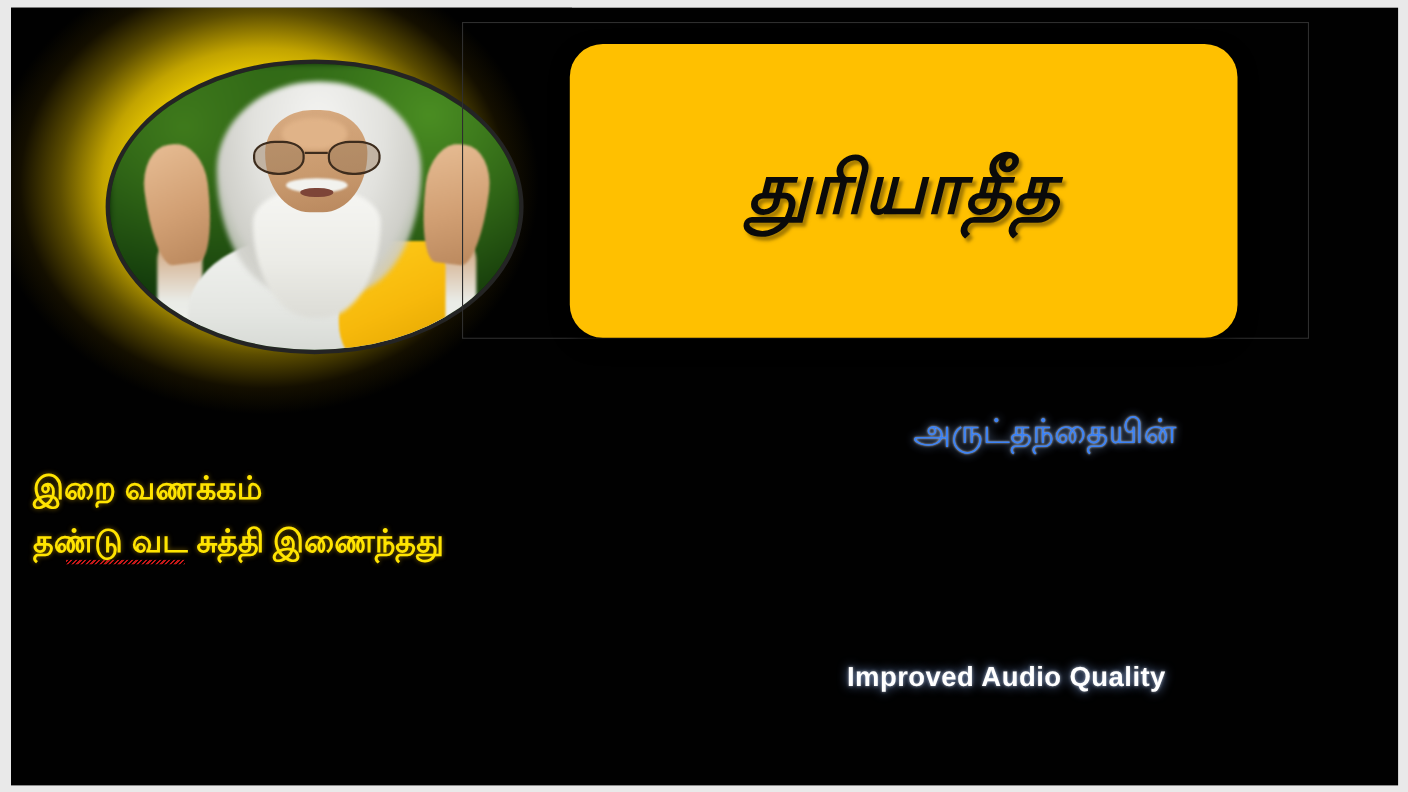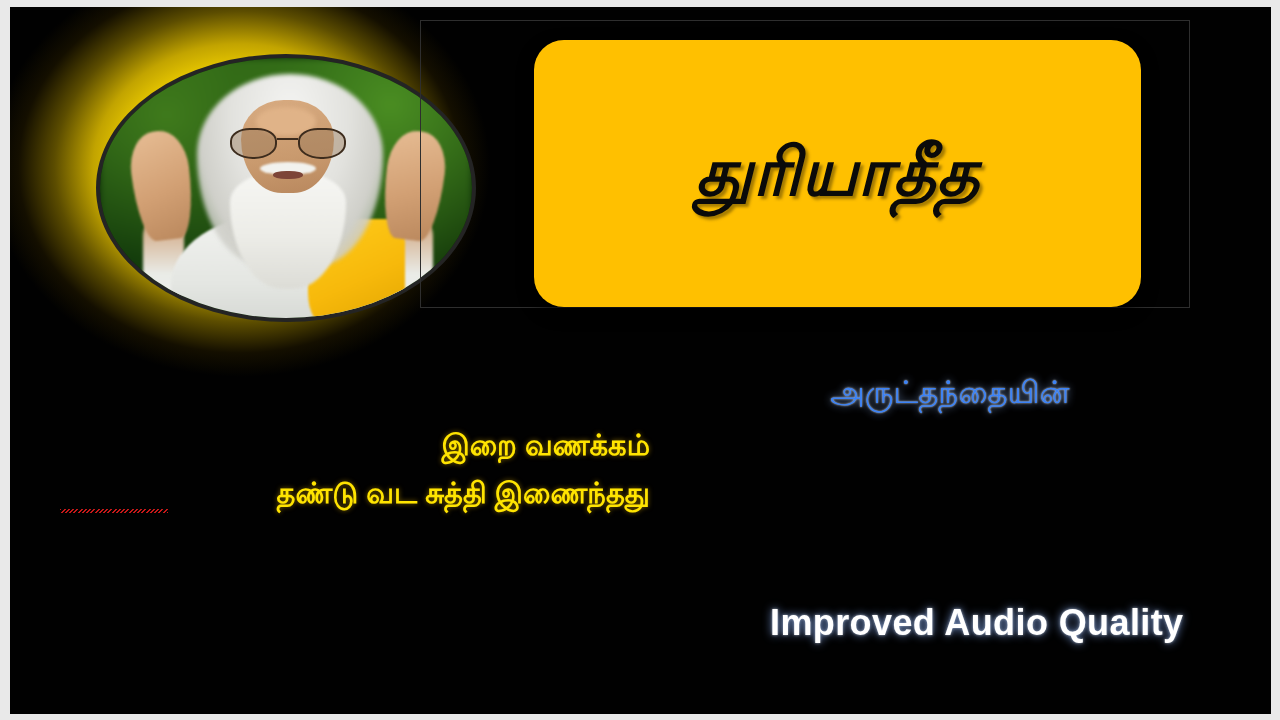--- a/index.html
+++ b/index.html
@@ -197,21 +197,20 @@
     top: 33px;
     width: 607px;
     height: 267px;
     background: #ffc000;
     border-radius: 30px;
     box-shadow: 0 6px 16px rgba(0,0,0,0.85);
     display: flex;
     flex-direction: column;
     align-items: center;
     justify-content: center;
-    margin-left: 16px;
   }
   .title-line {
     font-family: "Liberation Serif", "DejaVu Serif", serif;
     font-style: italic;
     font-weight: 700;
     font-size: 66px;
     line-height: 1.28;
     color: #0a0a0a;
     text-shadow: 3px 3px 3px rgba(90,65,0,0.55);
     letter-spacing: 0.5px;
@@ -237,34 +236,34 @@
   }
   #subtitle-line-2 { padding-left: 58px; }
 
   
   #audio-note {
     position: absolute;
     left: 760px;
     top: 595px;
     font-family: "Liberation Sans", "DejaVu Sans", sans-serif;
     font-weight: 700;
-    font-size: 36px;
+    font-size: 25px;
     color: #ffffff;
     letter-spacing: 0.4px;
     text-shadow: 0 0 10px rgba(140,180,255,0.8), 0 0 3px rgba(255,255,255,0.6);
     white-space: nowrap;
   }
 
   
   #agenda-block {
     position: absolute;
     left: 20px;
     top: 414px;
     width: 620px;
-    text-align: right;
+    text-align: left;
   }
   .agenda-line {
     position: relative;
     display: block;
     font-family: "Liberation Sans", "DejaVu Sans", sans-serif;
     font-weight: 700;
     font-size: 29px;
     line-height: 1.66;
     color: #ffe400;
     text-shadow: 0 0 5px rgba(255,200,0,0.5), 1px 1px 1px rgba(0,0,0,0.9);

